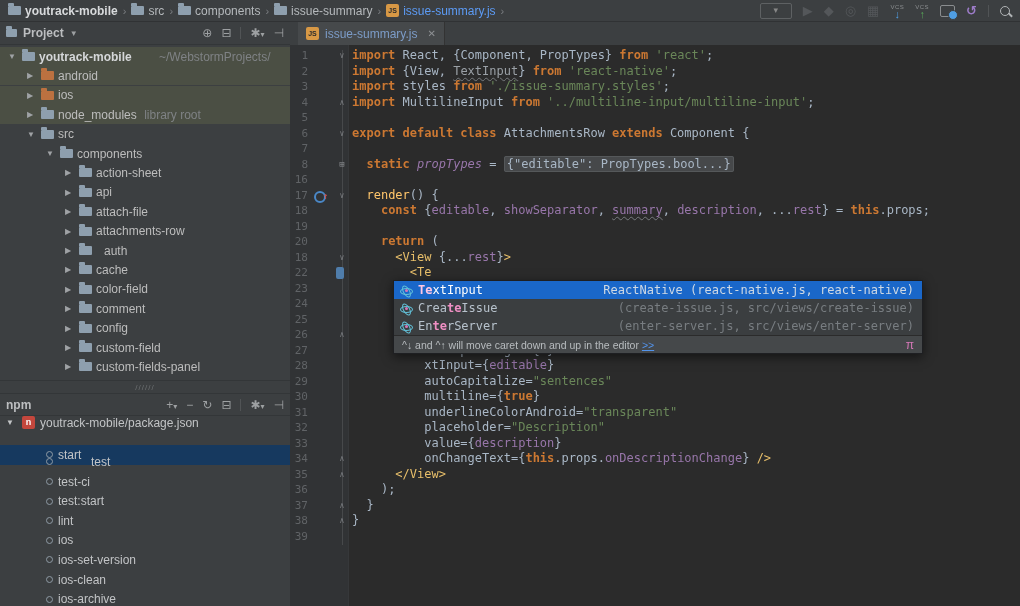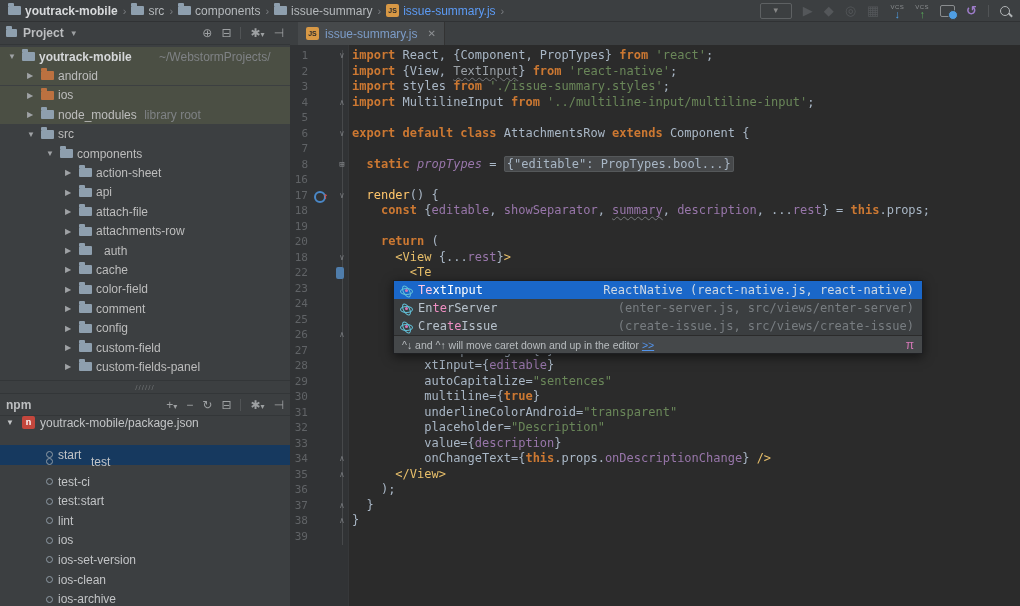--- a/index.html
+++ b/index.html
@@ -88,21 +88,21 @@
   .ovr{position:absolute;left:24px;top:3px;width:8px;height:8px;border:2px solid #4a88c7;border-radius:50%;}
   .ovr:after{content:"↑";position:absolute;left:7px;top:-4px;color:#c75450;font-size:9px;font-weight:bold;}
   .chmark{position:absolute;left:46px;top:1.5px;width:8px;height:12px;background:#4f7dab;border-radius:2px;}
   
   #popup{position:absolute;left:103px;top:235px;width:528px;background:#3b3e40;border:1px solid #1e1f22;
          box-shadow:0 3px 10px rgba(0,0,0,.55);font-family:"DejaVu Sans Mono",monospace;font-size:12px;}
   .prow{height:18px;display:flex;align-items:center;padding:0 8px 0 6px;gap:6px;color:#b7c2cc;white-space:nowrap;}
   .prow.sel{background:var(--sel-blue);color:#fff;}
   .prow .ploc{margin-left:auto;color:var(--loc-grey);}
   .prow.sel .ploc{color:#cfd9e4;}
-  .hlm{color:var(--match-pink);}
+  .hlm{color:var(--match-pink);font-weight:bold;}
   .prow.sel .hlm{color:#ffc7e4;}
   .atom{position:relative;width:12px;height:12px;flex:0 0 12px;}
   .atom i{position:absolute;left:0;top:3.5px;width:11px;height:5px;border:1px solid #62c0d8;border-radius:50%;}
   .atom i.r2{transform:rotate(60deg);}
   .atom b{position:absolute;left:4.5px;top:4.5px;width:3px;height:3px;border-radius:50%;background:#d678b8;}
   #pfooter{height:17px;background:var(--footer-bg);border-top:1px solid #2b2b2b;display:flex;align-items:center;
            padding:0 8px;font-family:"Liberation Sans",sans-serif;font-size:10.5px;color:#b8bcbf;}
   #pfooter .plink{color:var(--link);text-decoration:underline;margin-left:3px;}
   #pfooter .pi{margin-left:auto;color:var(--pi);font-size:12px;}
   
@@ -380,31 +380,31 @@
               </span>
               <span><span class="hlm">Te</span><span>xtInput</span></span>
               <span class="ploc">ReactNative (react-native.js, react-native)</span>
             </div>
             <div class="prow">
               <span class="atom">
                 <i></i>
                 <i class="r2"></i>
                 <b></b>
               </span>
-              <span><span>En</span><span class="hlm">te</span><span>rServer</span></span>
-              <span class="ploc">(enter-server.js, src/views/enter-server)</span>
+              <span><span>Crea</span><span class="hlm">te</span><span>Issue</span></span>
+              <span class="ploc">(create-issue.js, src/views/create-issue)</span>
             </div>
             <div class="prow">
               <span class="atom">
                 <i></i>
                 <i class="r2"></i>
                 <b></b>
               </span>
-              <span><span>Crea</span><span class="hlm">te</span><span>Issue</span></span>
-              <span class="ploc">(create-issue.js, src/views/create-issue)</span>
+              <span><span>En</span><span class="hlm">te</span><span>rServer</span></span>
+              <span class="ploc">(enter-server.js, src/views/enter-server)</span>
             </div>
           </div>
         <div id="pfooter">
           <span>^↓ and ^↑ will move caret down and up in the editor</span>
           <span class="plink">&gt;&gt;</span>
           <span class="pi">π</span>
         </div>
       </div>
     </div>
   </div>

